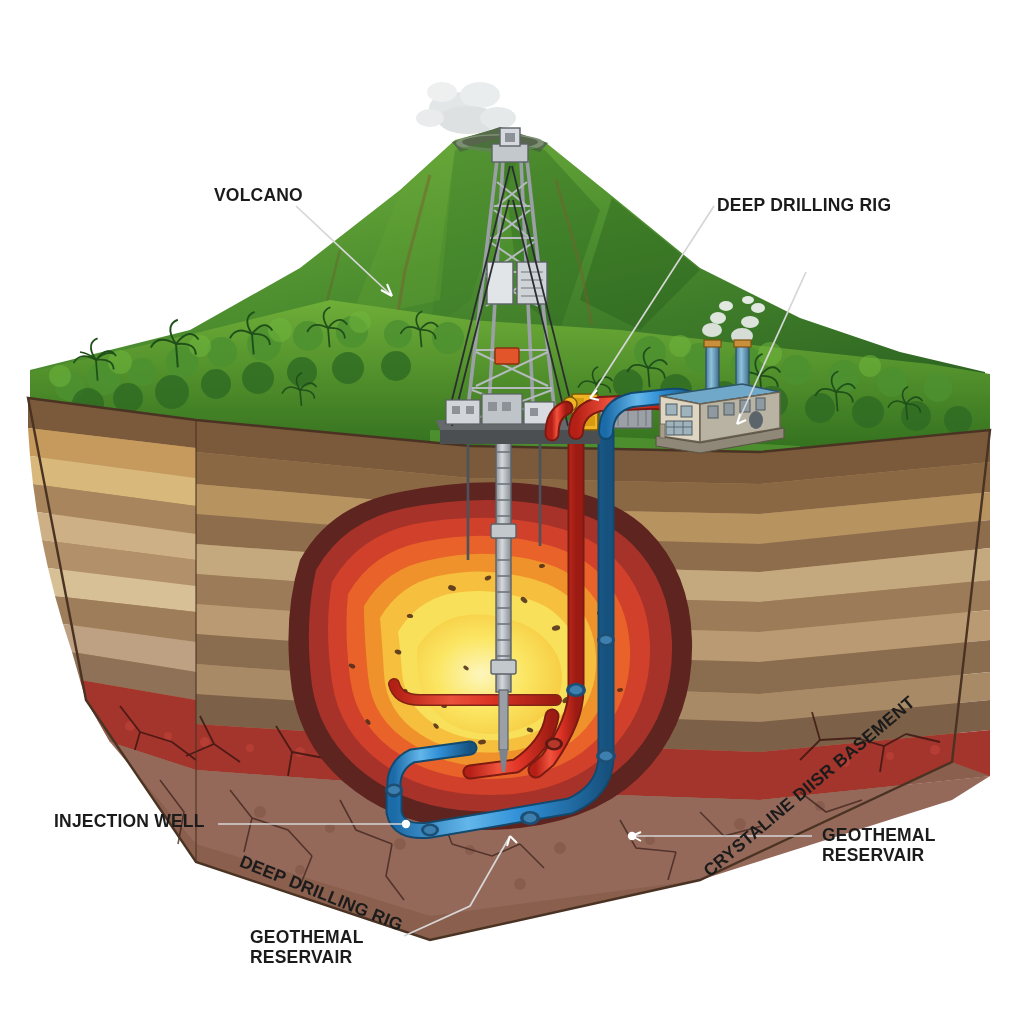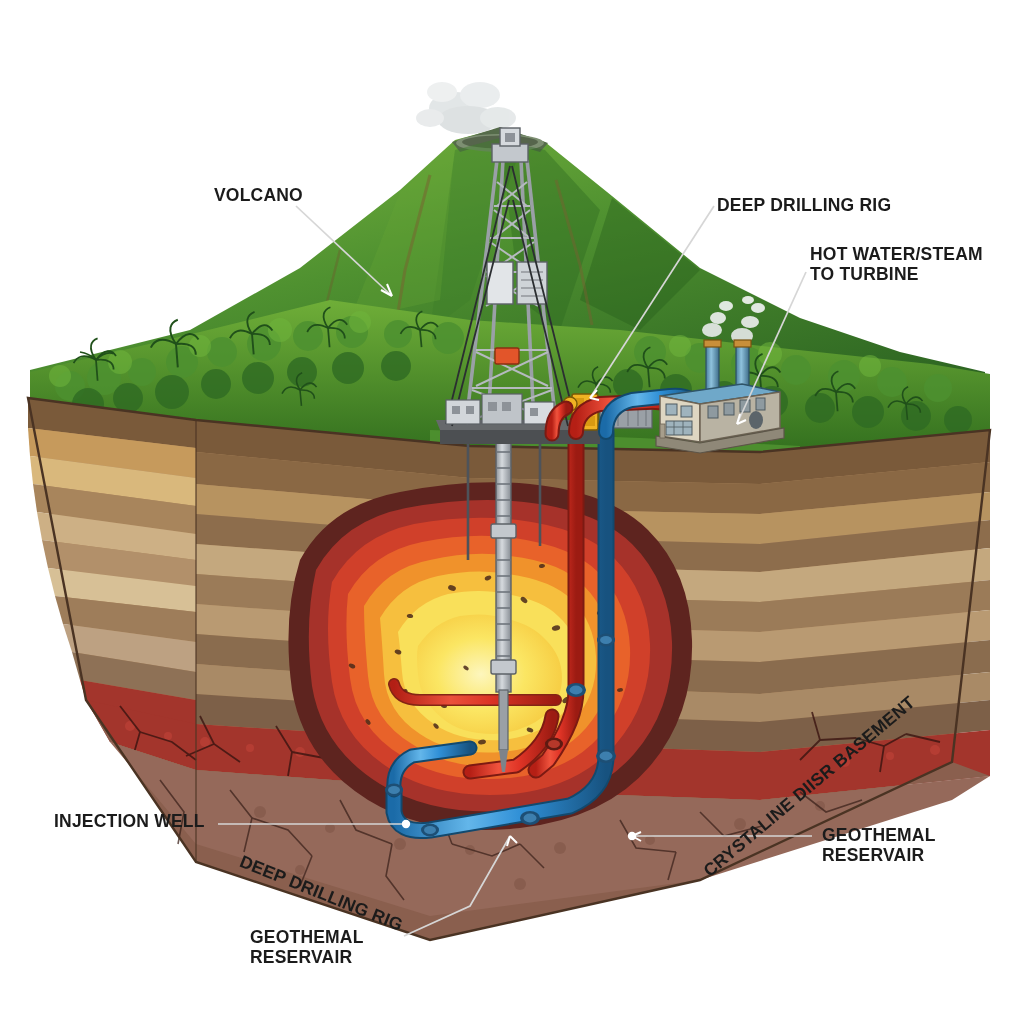--- a/index.html
+++ b/index.html
@@ -624,22 +624,20 @@
     <path d="M 812,836 L 632,836"></path>
     <circle cx="632" cy="836" r="4.2" fill="#ffffff" stroke="none"></circle>
     <path d="M 632,836 L 641,832 M 632,836 L 641,841" stroke="#ffffff" stroke-width="2"></path>
   </g>
 </svg>
 
 <div class="lbl" style="left:214px;top:186px;">VOLCANO</div>
 
 <div class="lbl" style="left:717px;top:196px;">DEEP DRILLING RIG</div>
 
-<div class="lbl" style="left:810px;top:245px;">HOT WATER/STEAM
-TO TURBINE</div>
 
 <div class="lbl" style="left:54px;top:812px;">INJECTION WELL</div>
 
 <div class="lbl rot" style="left:244px;top:852px;transform:rotate(22deg);transform-origin:0 0;">DEEP DRILLING RIG</div>
 
 <div class="lbl" style="left:250px;top:928px;">GEOTHEMAL
 RESERVAIR</div>
 
 <div class="lbl rot" style="left:700px;top:866px;transform:rotate(-40deg);transform-origin:0 0;">CRYSTALINE DIISR BASEMENT</div>
 

